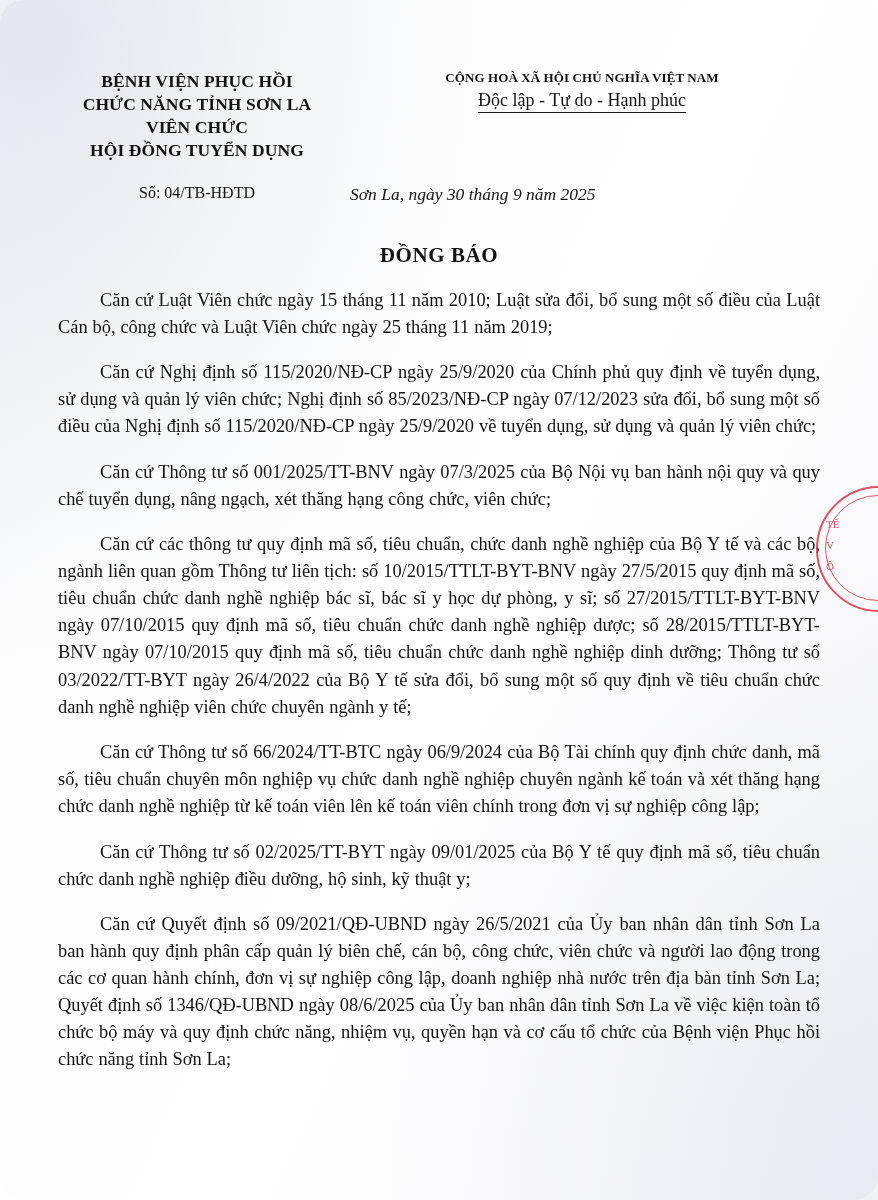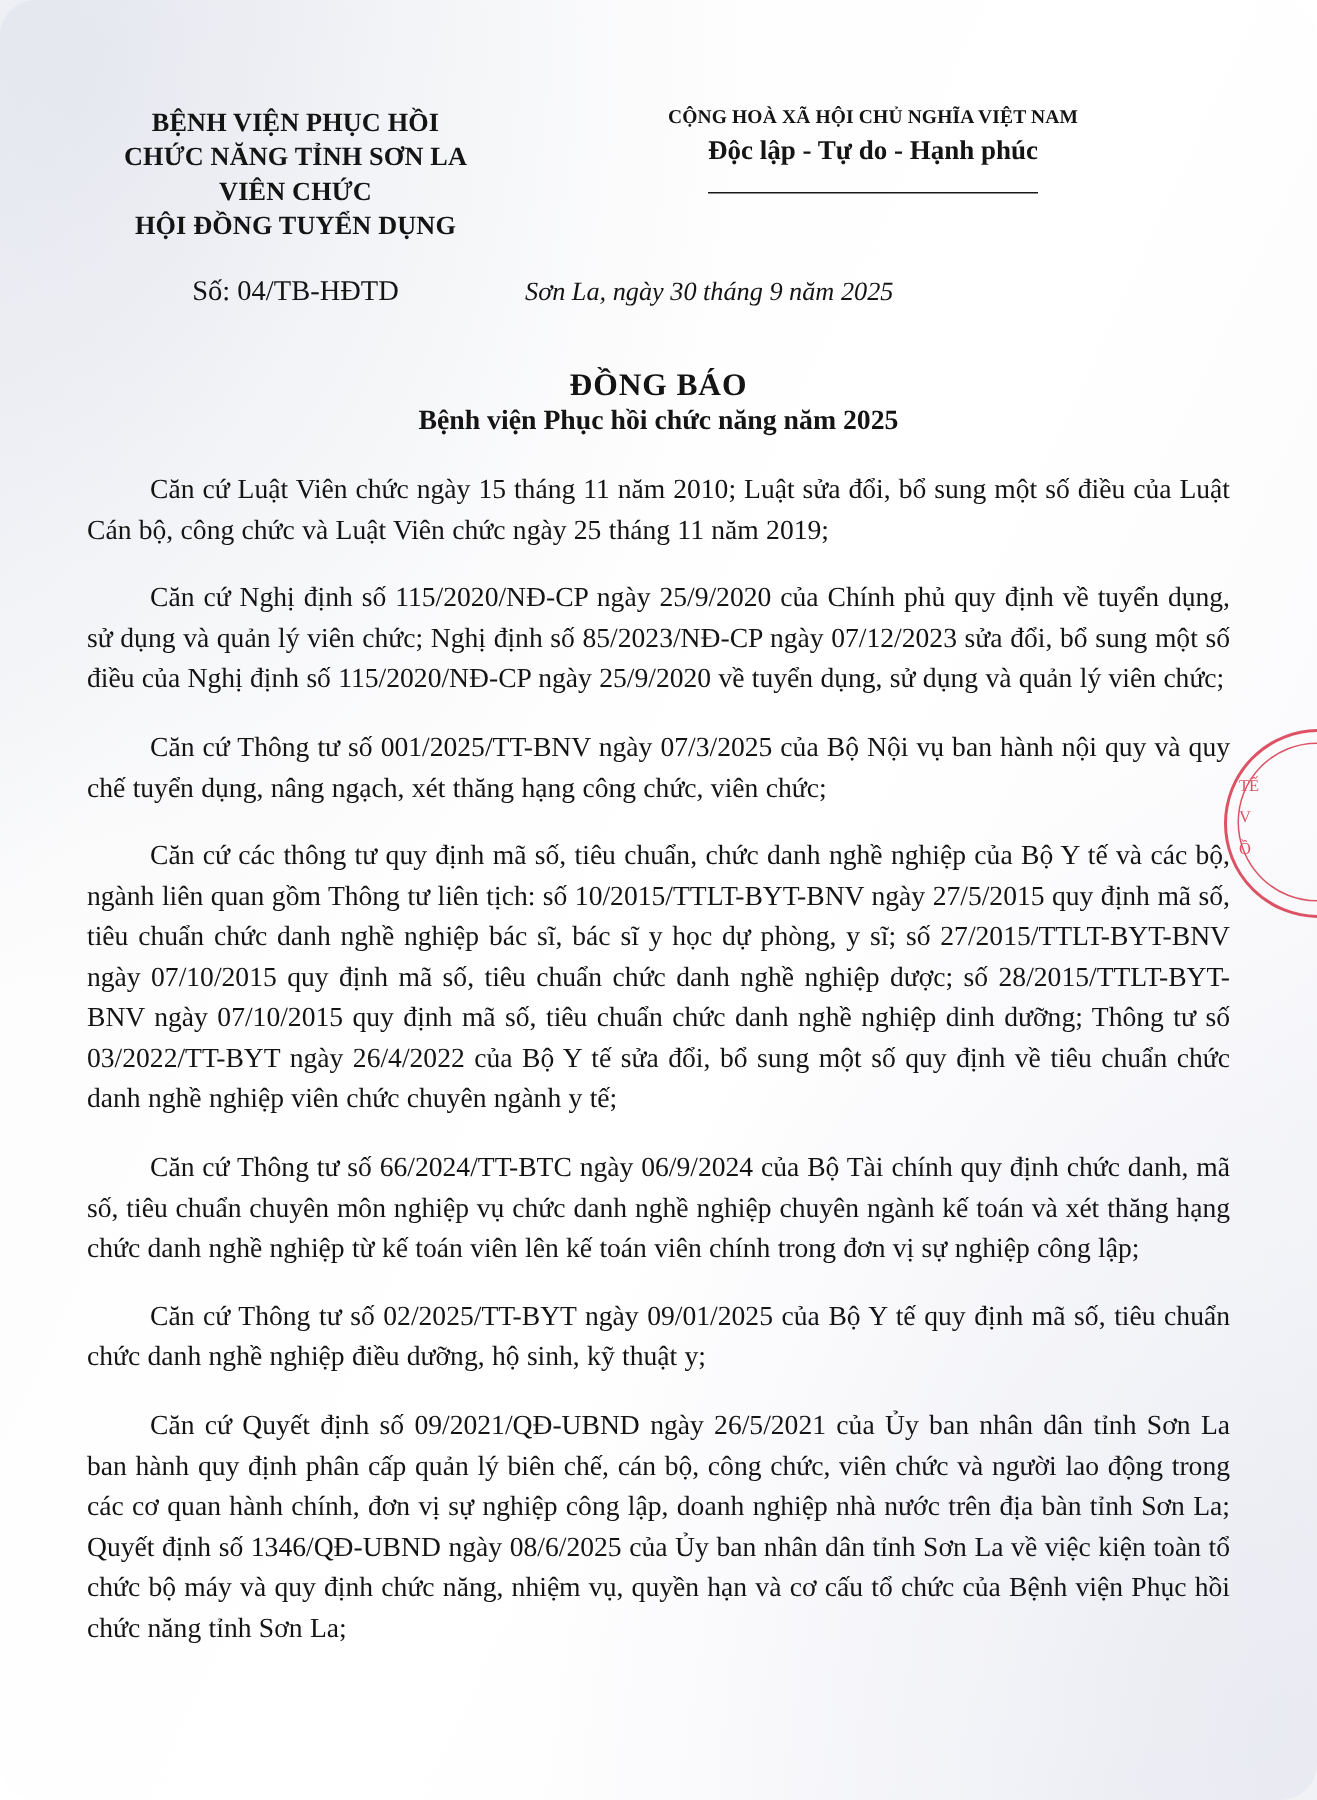--- a/index.html
+++ b/index.html
@@ -62,38 +62,38 @@
     text-align: center;
     padding-left: 8px;
   }
   .header-right .nation {
     font-weight: bold;
     font-size: 13px;
     letter-spacing: 0.1px;
     white-space: nowrap;
   }
   .header-right .motto {
-    font-weight: bold;
+    font-weight: normal;
     font-size: 18px;
     margin-top: 4px;
     display: inline-block;
     border-bottom: 1.4px solid #1a1a1a;
-    padding-bottom: 17px;
+    padding-bottom: 1px;
   }
 
   .doc-subheader {
     display: flex;
     flex-direction: row;
     align-items: flex-start;
     padding: 22px 58px 0 58px;
   }
   .subheader-left {
     width: 278px;
     text-align: center;
-    font-size: 19px;
+    font-size: 16px;
   }
   .subheader-right {
     flex: 1;
     text-align: left;
     font-size: 17.5px;
     font-style: italic;
     padding-left: 14px;
   }
 
   
@@ -178,21 +178,20 @@
       </div>
     </div>
 
     <div class="doc-subheader">
       <div class="subheader-left">Số: 04/TB-HĐTD</div>
       <div class="subheader-right">Sơn La, ngày  30  tháng  9  năm 2025</div>
     </div>
 
     <div class="doc-title-block">
       <div class="doc-title">ĐỒNG BÁO</div>
-      <div class="doc-subtitle" style="margin-top:0">Bệnh viện Phục hồi chức năng năm 2025</div>
     </div>
 
     <div class="doc-body">
       <p class="para">Căn cứ Luật Viên chức ngày 15 tháng 11 năm 2010; Luật sửa đổi, bổ sung một số điều của Luật Cán bộ, công chức và Luật Viên chức ngày 25 tháng 11 năm 2019;</p>
       <p class="para">Căn cứ Nghị định số 115/2020/NĐ-CP ngày 25/9/2020 của Chính phủ quy định về tuyển dụng, sử dụng và quản lý viên chức; Nghị định số 85/2023/NĐ-CP ngày 07/12/2023 sửa đổi, bổ sung một số điều của Nghị định số 115/2020/NĐ-CP ngày 25/9/2020 về tuyển dụng, sử dụng và quản lý viên chức;</p>
       <p class="para">Căn cứ Thông tư số 001/2025/TT-BNV ngày 07/3/2025 của Bộ Nội vụ ban hành nội quy và quy chế tuyển dụng, nâng ngạch, xét thăng hạng công chức, viên chức;</p>
       <p class="para">Căn cứ các thông tư quy định mã số, tiêu chuẩn, chức danh nghề nghiệp của Bộ Y tế và các bộ, ngành liên quan gồm Thông tư liên tịch: số 10/2015/TTLT-BYT-BNV ngày 27/5/2015 quy định mã số, tiêu chuẩn chức danh nghề nghiệp bác sĩ, bác sĩ y học dự phòng, y sĩ; số 27/2015/TTLT-BYT-BNV ngày 07/10/2015 quy định mã số, tiêu chuẩn chức danh nghề nghiệp dược; số 28/2015/TTLT-BYT-BNV ngày 07/10/2015 quy định mã số, tiêu chuẩn chức danh nghề nghiệp dinh dưỡng; Thông tư số 03/2022/TT-BYT ngày 26/4/2022 của Bộ Y tế sửa đổi, bổ sung một số quy định về tiêu chuẩn chức danh nghề nghiệp viên chức chuyên ngành y tế;</p>
       <p class="para">Căn cứ Thông tư số 66/2024/TT-BTC ngày 06/9/2024 của Bộ Tài chính quy định chức danh, mã số, tiêu chuẩn chuyên môn nghiệp vụ chức danh nghề nghiệp chuyên ngành kế toán và xét thăng hạng chức danh nghề nghiệp từ kế toán viên lên kế toán viên chính trong đơn vị sự nghiệp công lập;</p>
       <p class="para">Căn cứ Thông tư số 02/2025/TT-BYT ngày 09/01/2025 của Bộ Y tế quy định mã số, tiêu chuẩn chức danh nghề nghiệp điều dưỡng, hộ sinh, kỹ thuật y;</p>
       <p class="para">Căn cứ Quyết định số 09/2021/QĐ-UBND ngày 26/5/2021 của Ủy ban nhân dân tỉnh Sơn La ban hành quy định phân cấp quản lý biên chế, cán bộ, công chức, viên chức và người lao động trong các cơ quan hành chính, đơn vị sự nghiệp công lập, doanh nghiệp nhà nước trên địa bàn tỉnh Sơn La; Quyết định số 1346/QĐ-UBND ngày 08/6/2025 của Ủy ban nhân dân tỉnh Sơn La về việc kiện toàn tổ chức bộ máy và quy định chức năng, nhiệm vụ, quyền hạn và cơ cấu tổ chức của Bệnh viện Phục hồi chức năng tỉnh Sơn La;</p>

